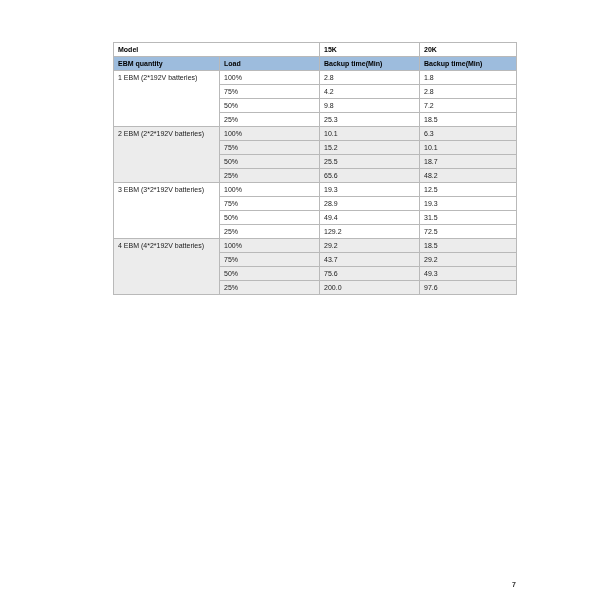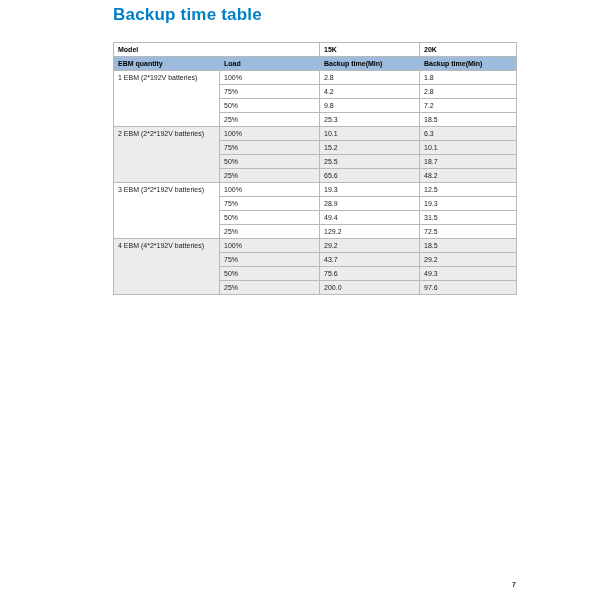--- a/index.html
+++ b/index.html
@@ -51,21 +51,20 @@
     font-size: 7px;
     font-weight: bold;
     color: #333;
   }
 </style>
 </head>
 <body>
 
 <div class="page">
 
-  <h1 class="doc-title">Backup time table</h1>
 
   <table class="backup-table">
     <colgroup>
       <col style="width:106px">
         <col style="width:100px">
         <col style="width:100px">
         <col style="width:97px">
     </colgroup>
     <thead>
       <tr class="hdr1">

